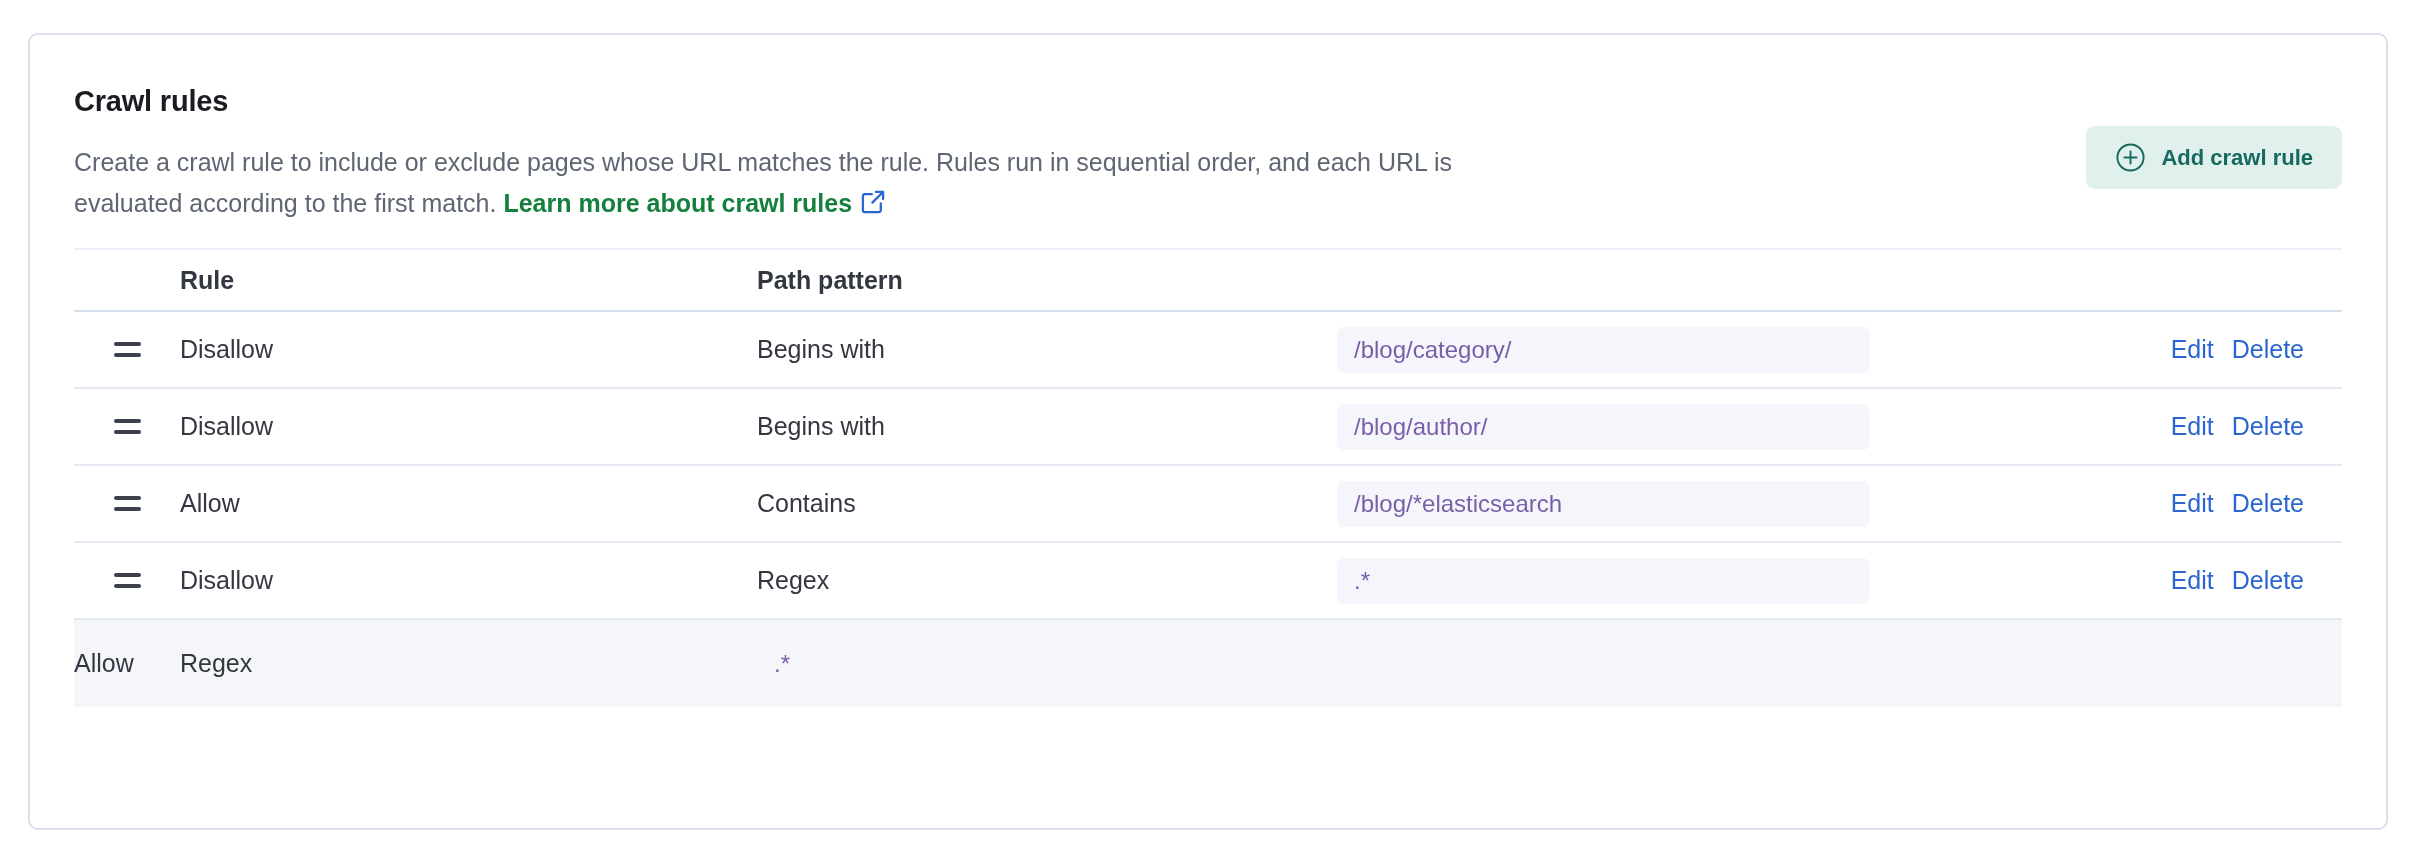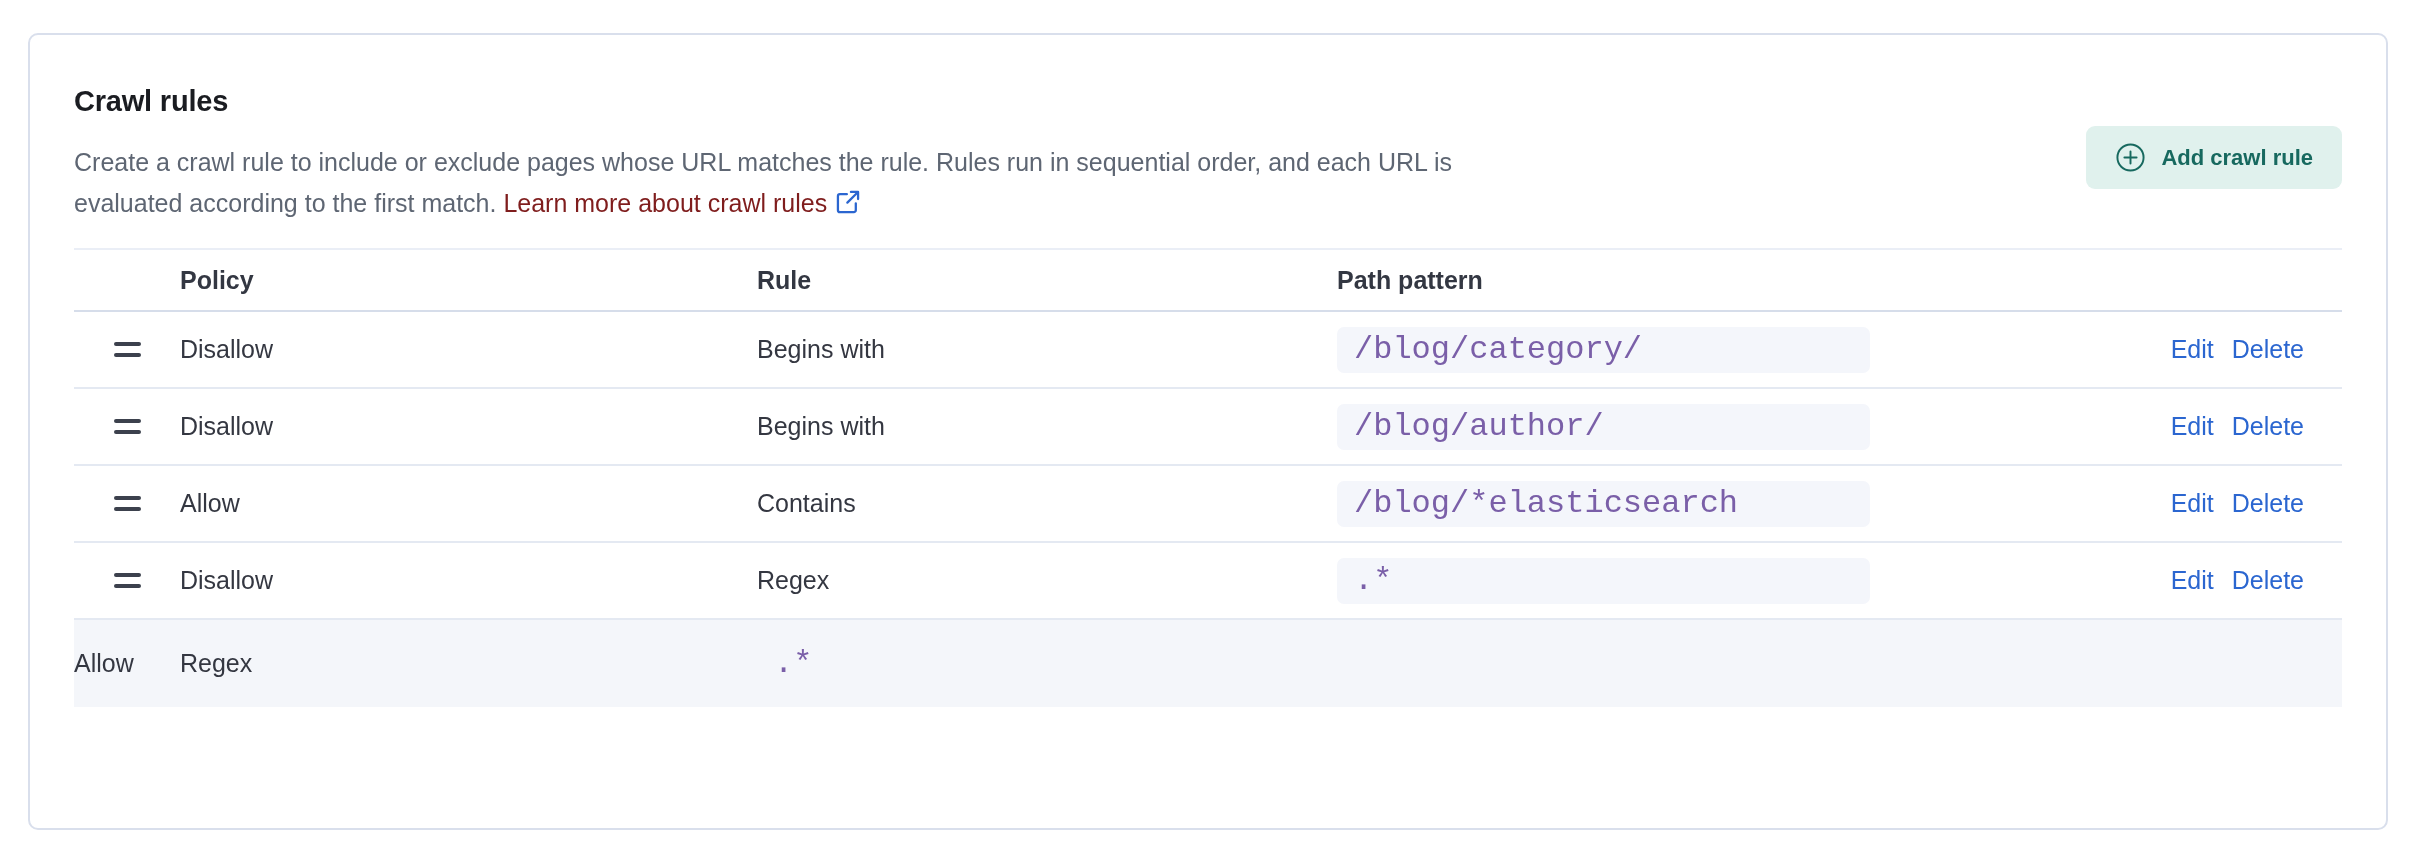--- a/index.html
+++ b/index.html
@@ -29,22 +29,22 @@
     letter-spacing: -0.2px;
   }
   .description {
     margin-top: 24px;
     font-size: 25px;
     line-height: 41px;
     color: #5e6673;
     max-width: 1700px;
   }
   .learn-more {
-    color: #7f1d1d;
-    font-weight: 400;
+    color: #15803d;
+    font-weight: 700;
     text-decoration: none;
     cursor: pointer;
     white-space: nowrap;
   }
   .popout-icon {
     display: inline-block;
     vertical-align: -3px;
     margin-left: 8px;
   }
 
@@ -111,22 +111,22 @@
   }
 
   .path-chip {
     display: inline-flex;
     align-items: center;
     width: 533px;
     height: 46px;
     padding: 0 17px;
     background: #f4f6fb;
     border-radius: 7px;
-    font-family: Liberation Mono, monospace;
-    font-size: 32px;
+    font-family: Liberation Sans, sans-serif;
+    font-size: 24px;
     font-weight: 500;
     color: #7a5fa8;
     white-space: nowrap;
     overflow: hidden;
   }
   .default-row .path-chip { background: transparent; }
 
   .actions {
     display: flex;
     justify-content: flex-end;
@@ -169,21 +169,20 @@
             <path d="M16 9.7v12.6M9.7 16h12.6" stroke-linecap="round"></path>
           </svg>
         </span>
       <span>Add crawl rule</span>
     </button>
   </div>
 
   <div class="rules-table">
     <div class="t-row t-head">
       <div></div>
-      <div class="th">Policy</div>
       <div class="th">Rule</div>
       <div class="th">Path pattern</div>
       <div></div>
     </div>
     <div class="t-body">
         <div class="t-row">
     <div class="drag-handle">
       <span class="bar"></span>
       <span class="bar"></span>
     </div>

